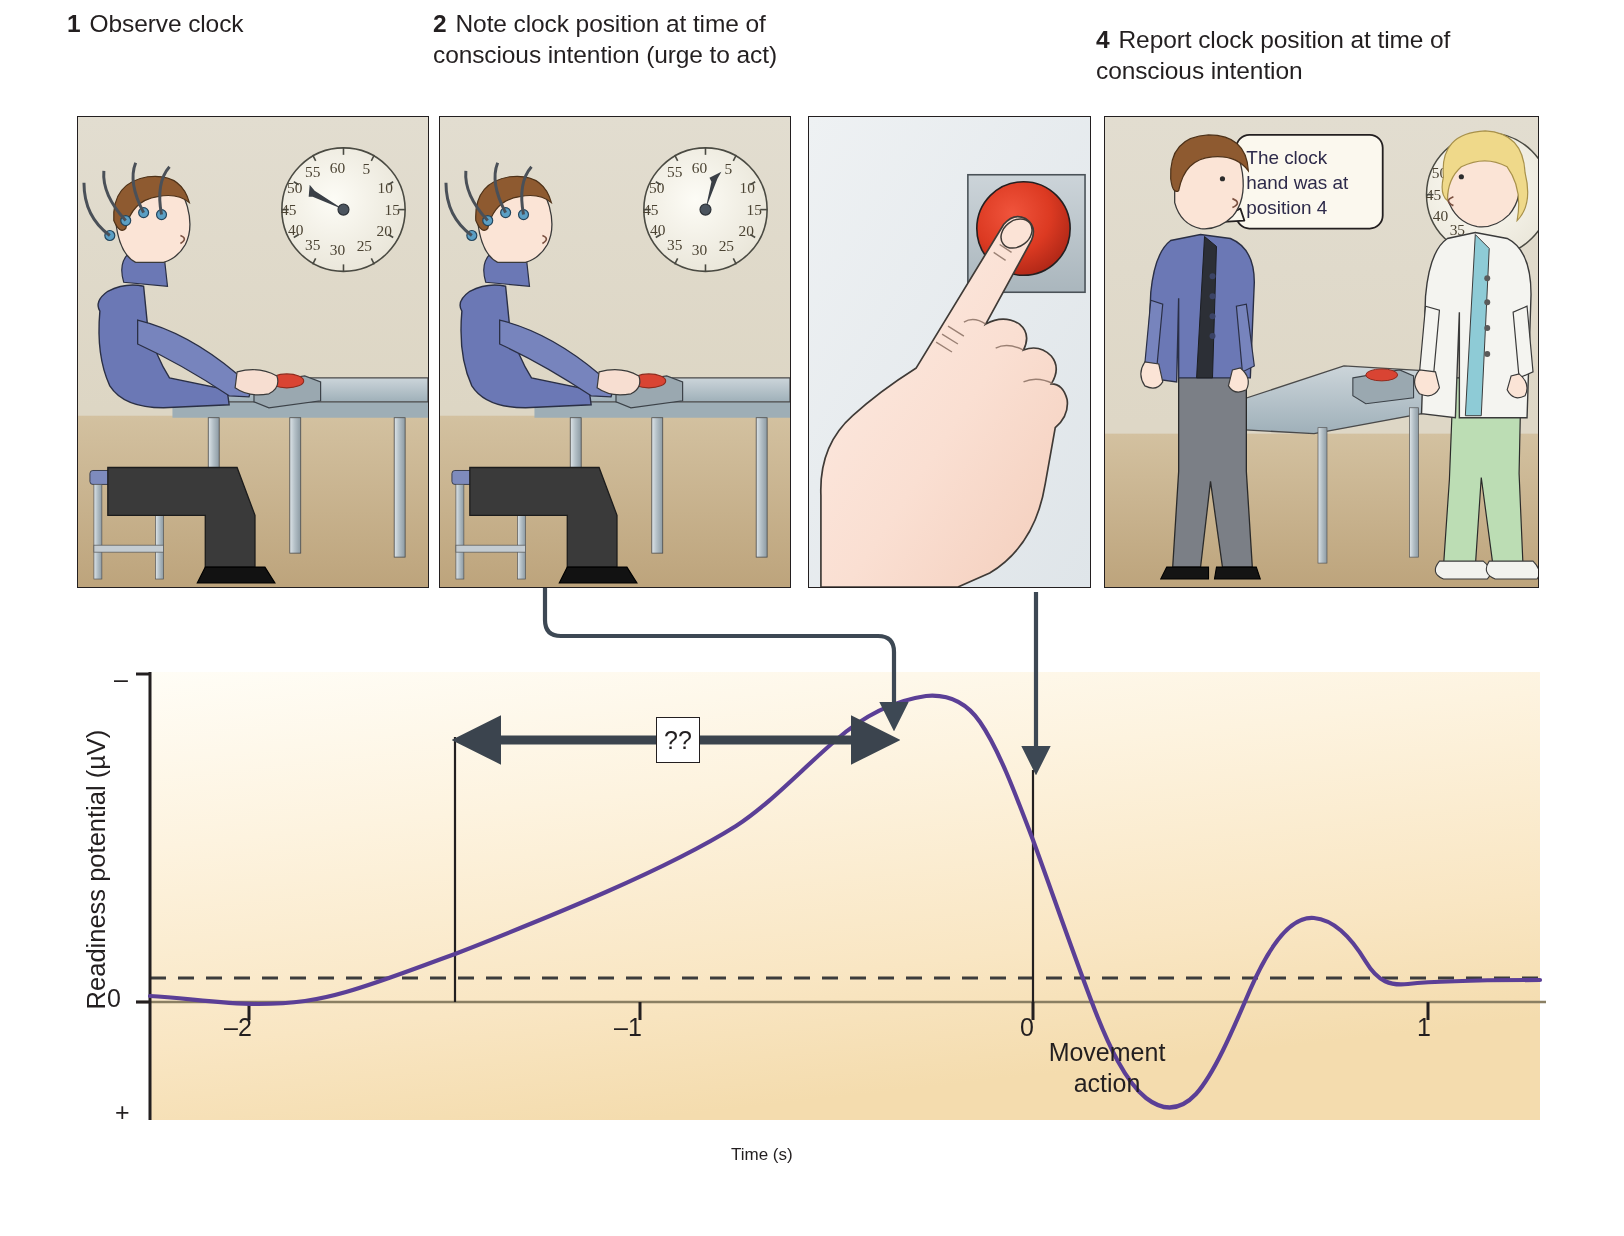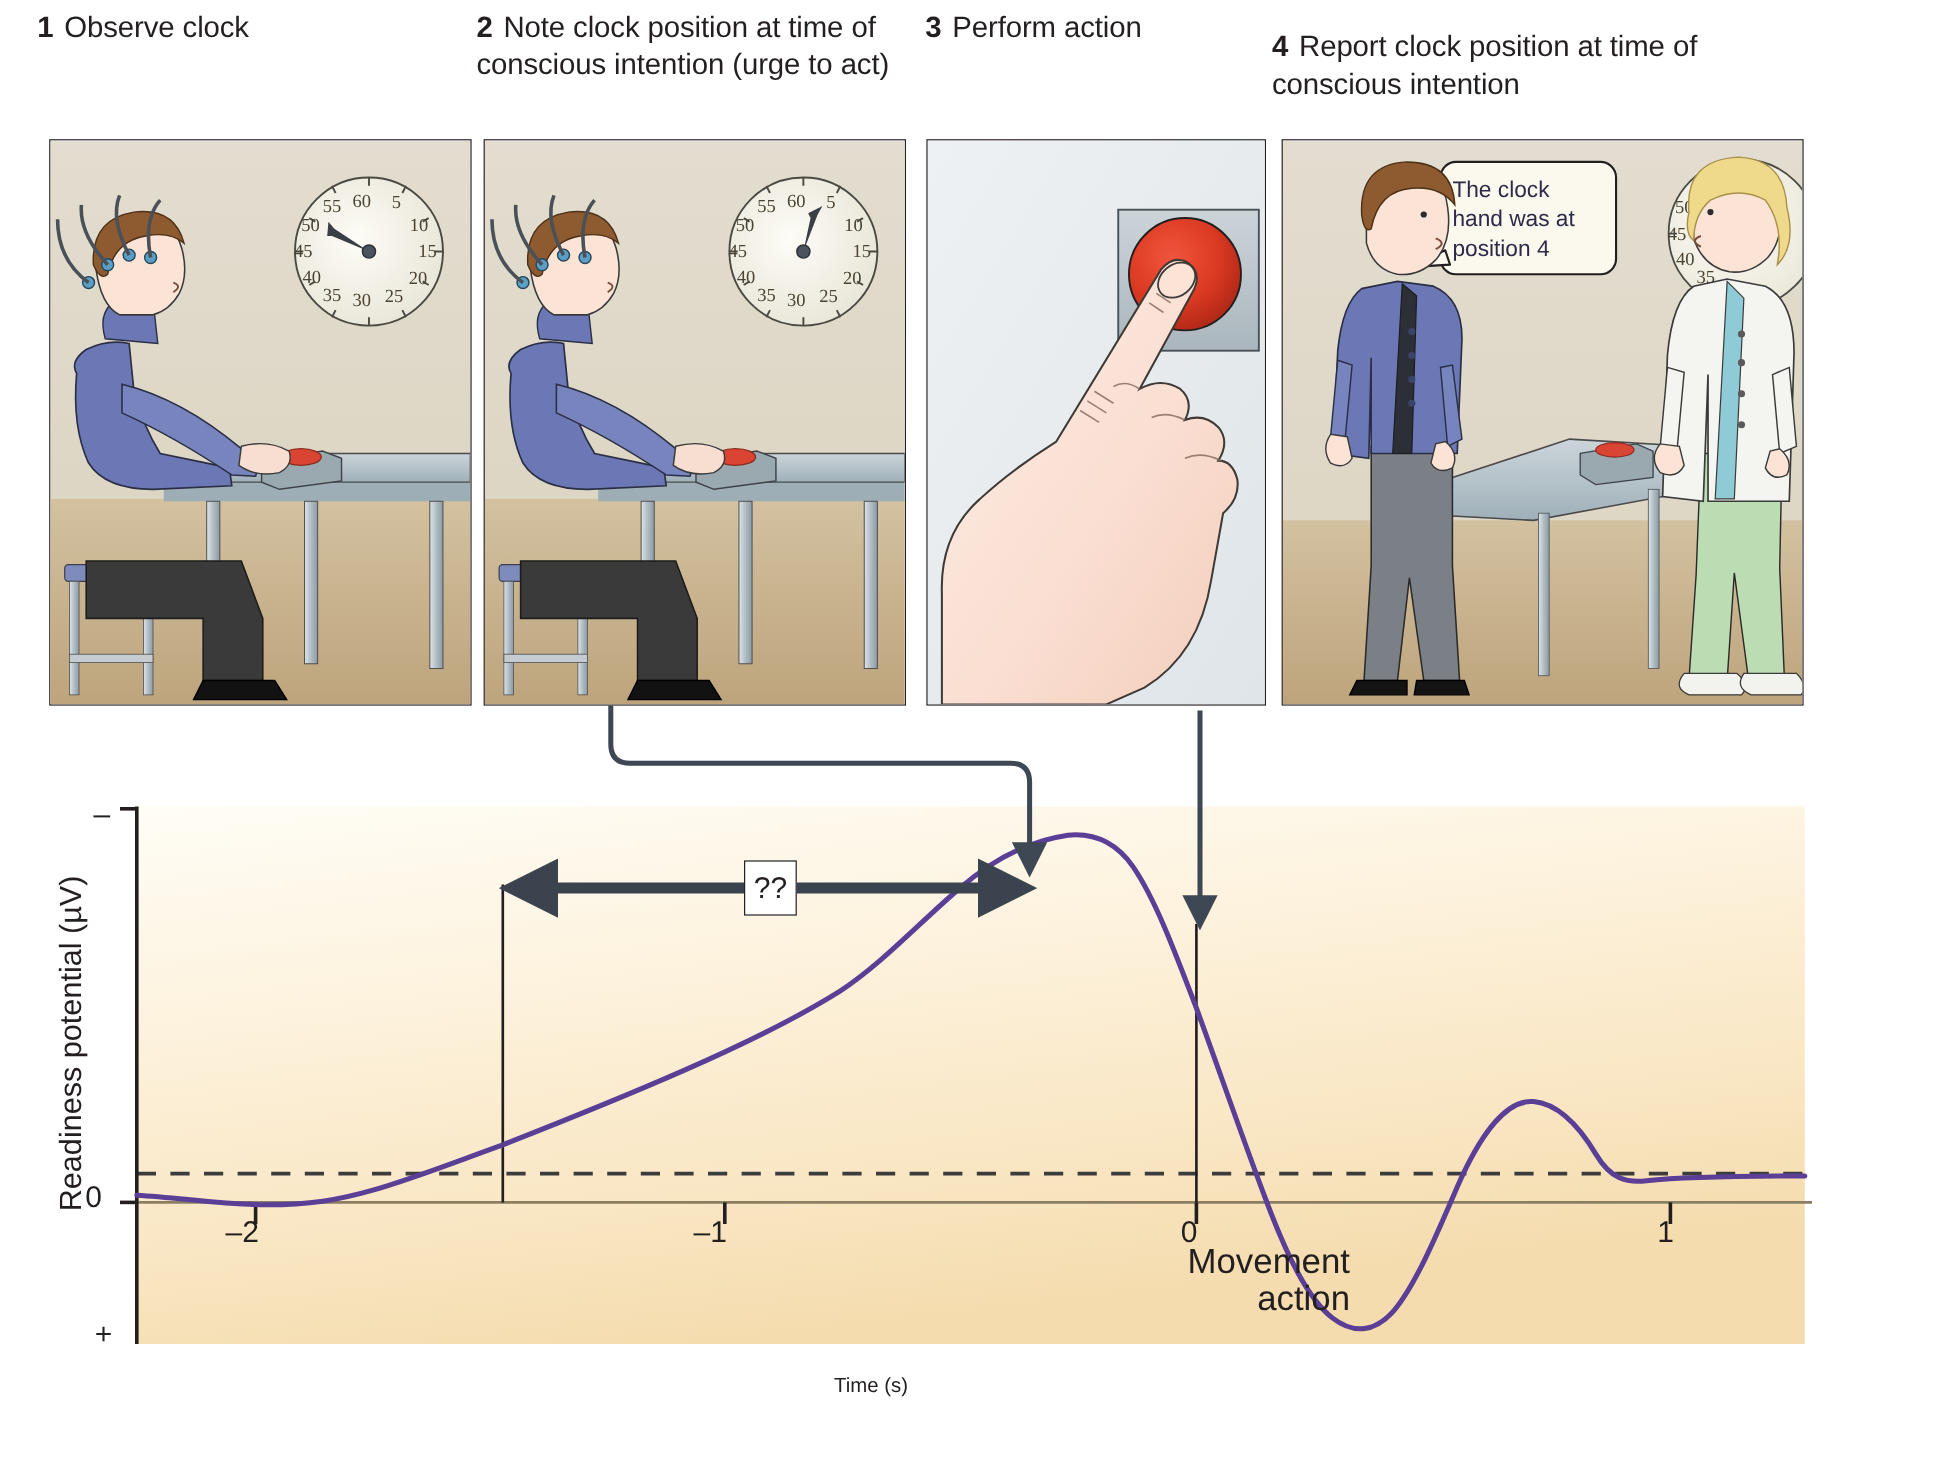--- a/index.html
+++ b/index.html
@@ -1,18 +1,18 @@
 <!DOCTYPE html>
 <html><head>
 <meta charset="utf-8">
 <style>
   html,body{margin:0;padding:0;background:#ffffff;}
   body{width:1624px;height:1236px;position:relative;font-family:"Liberation Sans",sans-serif;color:#231f20;overflow:hidden;}
 
-  .figure{position:absolute;inset:0;}
+  .figure{position:absolute;inset:0;margin-left:36px;}
 
   
   .hdr{position:absolute;font-size:24.5px;line-height:31px;color:#231f20;letter-spacing:-0.1px;}
   .hdr .num{font-weight:bold;margin-right:9px;}
   #hdr1{left:31px;top:8px;width:360px;}
   #hdr2{left:397px;top:8px;width:360px;}
   #hdr3{left:771px;top:8px;width:300px;}
   #hdr4{left:1060px;top:24px;width:420px;}
 
   
@@ -30,38 +30,35 @@
   .axlabel{position:absolute;font-size:25px;color:#231f20;}
   #ylabel{left:-95px;top:855px;width:310px;text-align:center;transform:rotate(-90deg);transform-origin:center center;font-size:25.5px;}
   #xlabel{left:695px;top:1145px;font-size:17px;}
   #tick-m2{left:188px;top:1013px;font-size:25px;}
   #tick-m1{left:578px;top:1013px;font-size:25px;}
   #tick-0{left:984px;top:1013px;font-size:25px;}
   #tick-1{left:1381px;top:1013px;font-size:25px;}
   #ytick-minus{left:78px;top:665px;font-size:25px;}
   #ytick-zero{left:71px;top:984px;font-size:25px;}
   #ytick-plus{left:79px;top:1098px;font-size:25px;}
-  #movement{left:925px;top:1037px;font-size:29px;line-height:31px;text-align:right;width:200px;}
+  #movement{left:971px;top:1037px;font-size:25px;line-height:31px;text-align:center;width:200px;}
 
   #qqbox{position:absolute;left:620px;top:717px;width:44px;height:46px;border:1.6px solid #231f20;background:#ffffff;
          display:flex;align-items:center;justify-content:center;font-size:25px;color:#231f20;box-sizing:border-box;}
 </style>
 </head>
 <body>
 
 <div class="figure">
 
   <div class="hdr" id="hdr1">
     <span class="num">1</span><span>Observe clock</span>
   </div>
   <div class="hdr" id="hdr2">
     <span class="num">2</span><span>Note clock position at time of conscious intention (urge to act)</span>
-  </div>
-  <div class="hdr" id="hdr3">
-    <span class="num">3</span><span>Perform action</span>
   </div>
   <div class="hdr" id="hdr4">
     <span class="num">4</span><span>Report clock position at time of conscious intention</span>
   </div>
 
   <div class="panel" id="panel1">
     <svg viewBox="0 0 352 472" preserveAspectRatio="none">
       <defs>
         <linearGradient id="wall1" x1="0" y1="0" x2="0" y2="1">
           <stop offset="0" stop-color="#e2ddd0"></stop>

